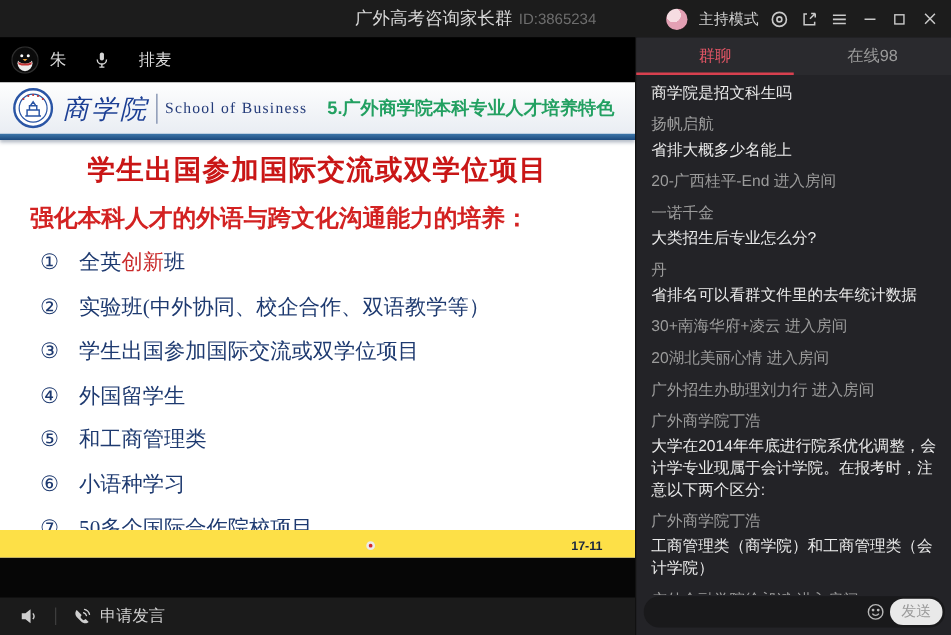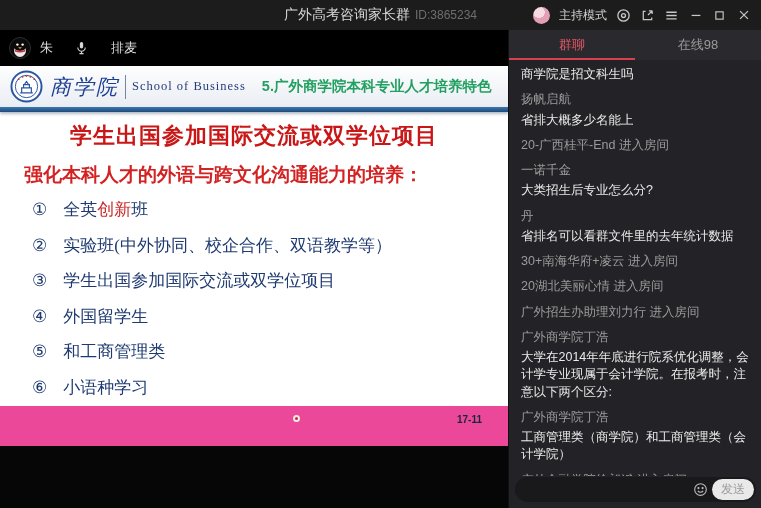--- a/index.html
+++ b/index.html
@@ -41,21 +41,21 @@
   .section-title { font-size:14.5px; font-weight:bold; color:#22a061; margin-left:16px; font-family:"Liberation Sans", sans-serif; }
   .slide-rule { height:5px; background:linear-gradient(180deg,#3d77aa,#1c4a7e);
     box-shadow:0 2px 3px rgba(40,60,90,.35); }
   .slide-body { padding:6px 24px 0 24px; }
   .slide-title { text-align:center; font-size:22px; font-weight:bold; color:#c91616; letter-spacing:1px; margin-top:3px; }
   .slide-sub { font-size:19px; font-weight:bold; color:#d32222; margin-top:11px; }
   .slide-list { margin-top:10px; margin-left:8px; }
   .slide-item { font-size:17px; color:#1e3a70; margin-bottom:12.5px; }
   .slide-item .num { margin-right:16px; }
   .slide-item .red-seg { color:#c92a2a; }
-  .slide-footer { position:absolute; left:0; bottom:0; width:508px; height:40px; background:#ec4899; }
+  .slide-footer { position:absolute; left:0; bottom:0; width:508px; height:22px; background:#fde047; }
   .laser-dot { position:absolute; left:293px; top:9px; width:7px; height:7px; border-radius:50%;
     background:#d42a2a; border:2px solid #eceaea; }
   .page-num { position:absolute; right:26px; top:8px; font-size:10px; font-weight:bold;
     color:#17263f; font-family:"Liberation Sans", sans-serif; }
 
   
   .bottom-left-bar { position:absolute; left:0; bottom:0; width:508px; height:30px;
     background:#1b1b1b; display:flex; align-items:center; padding-left:16px; }
   .blb-div { width:1px; height:14px; background:#3d3d3d; margin:0 13px; }
   .request-speak { display:flex; align-items:center; cursor:pointer; }
@@ -194,20 +194,36 @@
           <div class="slide-item"><span class="num">⑦</span><span>50多个国际合作院校项目..</span><span class="red-seg"></span><span></span></div>
         </div>
       </div>
 
       <div class="slide-footer">
         <span class="laser-dot"></span>
         <span class="page-num">17-11</span>
       </div>
     </div>
 
+    <div class="bottom-left-bar">
+      <span style="display:flex;">
+        <svg width="15" height="14" viewBox="0 0 16 14">
+            <path d="M1.5 4.5h3.2L9 1v12L4.7 9.5H1.5z" fill="#cfcfcf"></path>
+            <path d="M11 4.5a4 4 0 0 1 0 5" fill="none" stroke="#cfcfcf" stroke-width="1.2"></path>
+          </svg>
+      </span>
+      <span class="blb-div"></span>
+      <span class="request-speak">
+        <svg width="15" height="15" viewBox="0 0 16 16">
+          <path d="M3.6 2.2C2 3.8 2 6.6 4.2 8.8l3 3c2.2 2.2 5 2.2 6.6.6l-2.6-2.6-1.6 1c-1-.4-2.4-1.8-2.8-2.8l1-1.6z" fill="#cfcfcf"></path>
+          <path d="M9.5 4.5a3.4 3.4 0 0 1 2.4 2.4M10.3 1.6a6 6 0 0 1 4.2 4.2" fill="none" stroke="#cfcfcf" stroke-width="1.2" stroke-linecap="round"></path>
+        </svg>
+        <span class="request-speak-label">申请发言</span>
+      </span>
+    </div>
   </div>
 
   <div class="chat">
     <div class="tabs">
       <div class="tab active">群聊</div>
       <div class="tab">在线98</div>
     </div>
 
     <div class="messages">
       <div class="msg">

